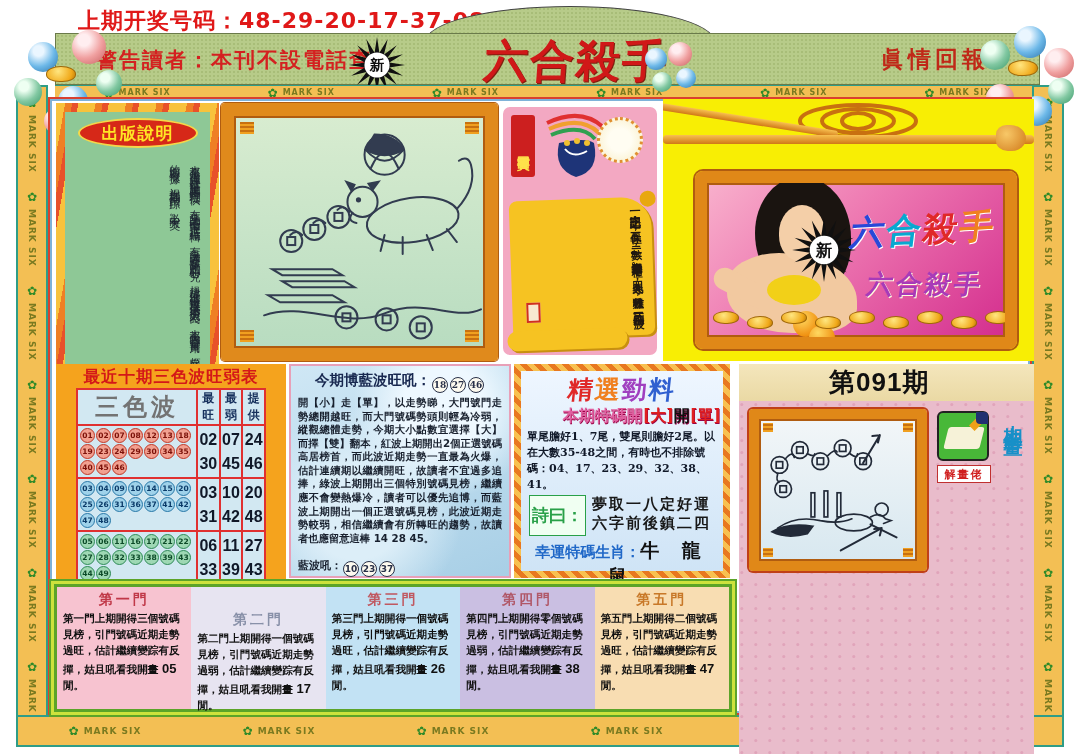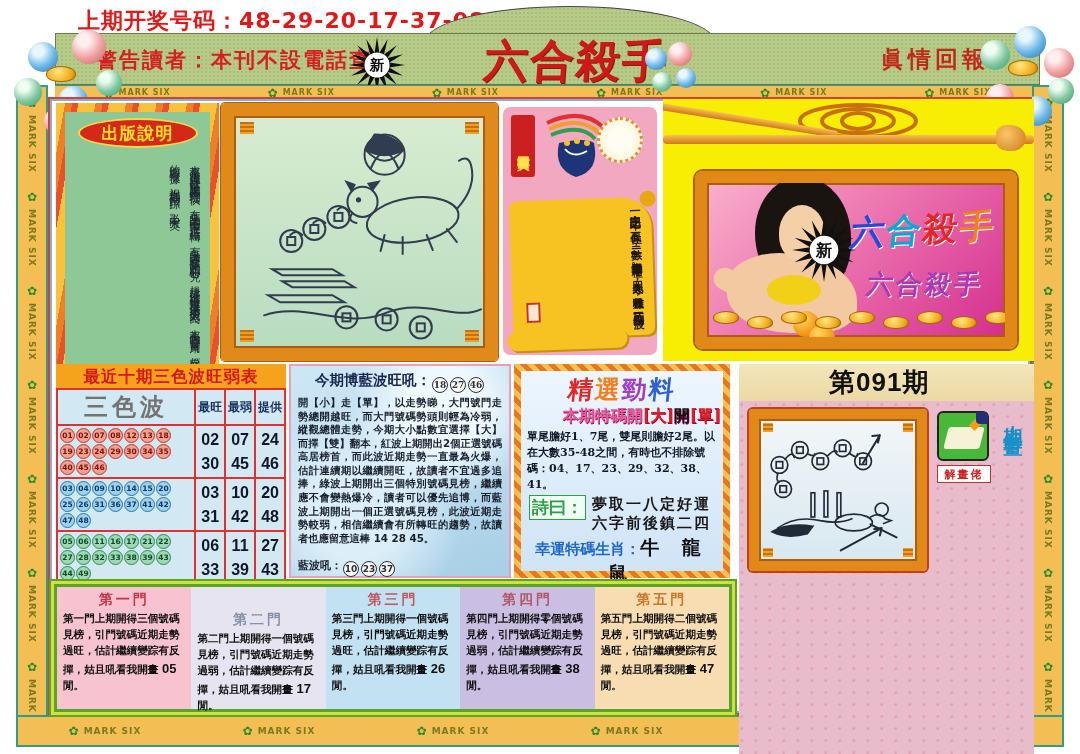--- a/index.html
+++ b/index.html
@@ -75,21 +75,21 @@
   .face { position:absolute; left:72px; top:22px; width:46px; height:56px; background:#f4cfa8; border-radius:50% 50% 45% 45%; }
   .body-skin { position:absolute; left:20px; top:70px; width:130px; height:80px; background:#f2c9a0; border-radius:40% 60% 30% 50%; }
   .bikini { position:absolute; left:60px; top:92px; width:54px; height:30px; background:#f2d018; border-radius:50%; }
   .arm { position:absolute; left:4px; top:96px; width:70px; height:22px; background:#f2c9a0; border-radius:12px; transform:rotate(28deg); }
   .orangeball { position:absolute; width:26px; height:26px; border-radius:50%; background:radial-gradient(circle at 35% 30%, #ffd860,#f09010 70%,#b86008); }
 
   
   .burst { position:absolute; }
 
   
-  .wavebox { position:absolute; left:6px; top:265px; width:230px; height:216px; background:#f5a31d; padding:2px 0; }
+  .wavebox { position:absolute; left:6px; top:265px; width:230px; height:216px; background:#f5a31d; padding:2px 20px; }
   .wavetitle { font-family:"DejaVu Serif",serif; font-size:16.5px; font-weight:bold; color:#d41818; text-align:center; letter-spacing:1px; }
   .wtable { width:100%; border-collapse:collapse; background:#d2e8f2; }
   .wtable td { border:2px solid #e03030; text-align:center; vertical-align:middle; }
   .whdr { font-family:"DejaVu Serif",serif; font-weight:bold; color:#16305c; font-size:12px; }
   .wgroup { font-family:"DejaVu Serif",serif; font-weight:bold; color:#737373; font-size:24px; letter-spacing:4px; }
   .ballgrid { display:flex; flex-wrap:wrap; gap:1px; padding:2px; width:118px; }
   .ball { width:15px; height:15px; border-radius:50%; font-size:7.5px; font-weight:bold; display:flex; align-items:center; justify-content:center; }
   .ball.red   { background:#f2a090; border:1px solid #c03828; color:#7a1008; }
   .ball.blue  { background:#9fd2ea; border:1px solid #2878a8; color:#0a3a68; }
   .ball.green { background:#9ed8b4; border:1px solid #2f8a58; color:#0c4a28; }
@@ -108,21 +108,21 @@
   
   .featured { position:absolute; left:464px; top:265px; width:216px; height:214px;
               border:7px solid transparent;
               border-image:repeating-linear-gradient(45deg,#f8c050 0 5px,#e87820 5px 10px) 7;
               background:linear-gradient(180deg,#eef6ff,#cfe4f6); text-align:center; padding:2px; }
   .f-title { font-family:"DejaVu Serif",serif; font-size:25px; font-weight:bold; letter-spacing:2px; transform:skewX(-6deg); }
   .f-line2 { font-family:"DejaVu Serif",serif; font-size:16px; font-weight:bold; color:#e060a0; text-shadow:0.5px 0.5px 0 #904;text-align:right; }
   .f-line2 b { color:#e02020; } .f-line2 i { color:#101010; font-style:normal; }
   .f-body { font-family:"DejaVu Serif",serif; font-size:11px; font-weight:bold; color:#101828; text-align:left; padding:2px 4px; line-height:1.45; }
   .f-poem { display:flex; gap:6px; align-items:flex-start; padding:0 6px; }
-  .f-poemlabel { font-size:17px; font-weight:bold; color:#28a048; border:1px solid #28a048; padding:0 2px; background:#f0fff2; }
+  .f-poemlabel { font-size:17px; font-weight:bold; color:#28a048; border:1px solid #28a048; padding:8px 2px; background:#f0fff2; }
   .f-poemtext { font-family:"DejaVu Serif",serif; font-size:15px; font-weight:bold; color:#181818; letter-spacing:2px; text-align:left; }
   .f-zodiac { font-size:15px; font-weight:bold; color:#2068c8; margin-top:2px; }
   .f-zodiac b { color:#101010; font-size:19px; letter-spacing:8px; font-family:"DejaVu Serif",serif; }
   .f-supply { font-size:17px; font-weight:bold; color:#2068c8; margin-top:1px; }
   .f-pass { font-size:15px; font-weight:bold; color:#d02020; }
   .f-pass b { color:#101010; font-family:"DejaVu Serif",serif; letter-spacing:1px; }
 
   
   .issueband { position:absolute; left:689px; top:265px; width:295px; height:37px; background:linear-gradient(180deg,#f4e6bc,#ead9a4); display:flex; align-items:center; }
   .issueno { margin-left:90px; font-size:26px; font-weight:bold; color:#101010; font-family:"Liberation Sans",sans-serif; letter-spacing:1px; }

